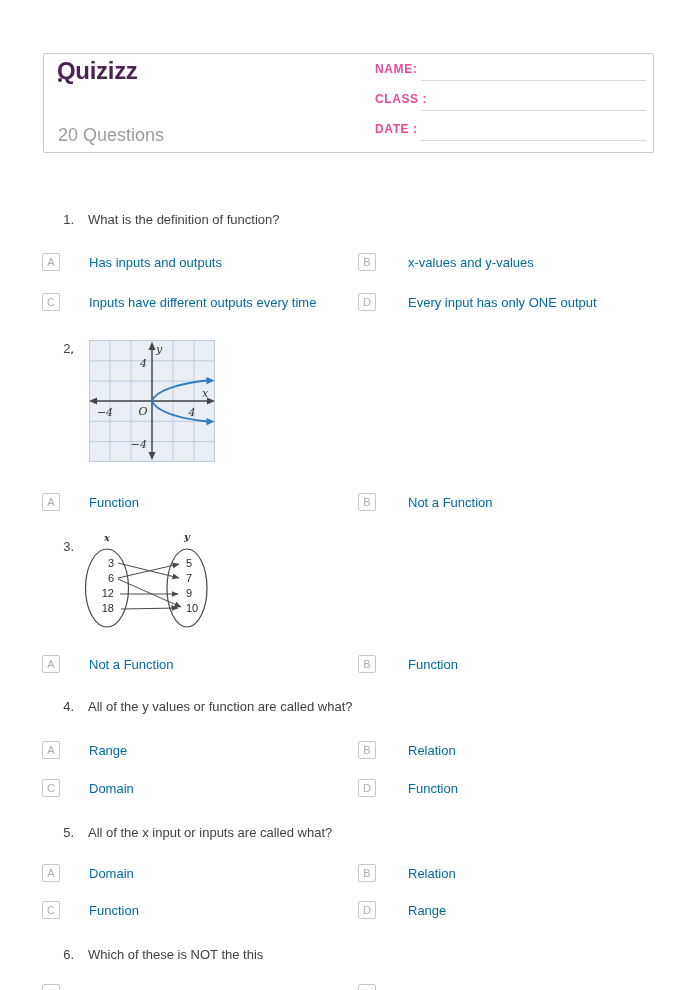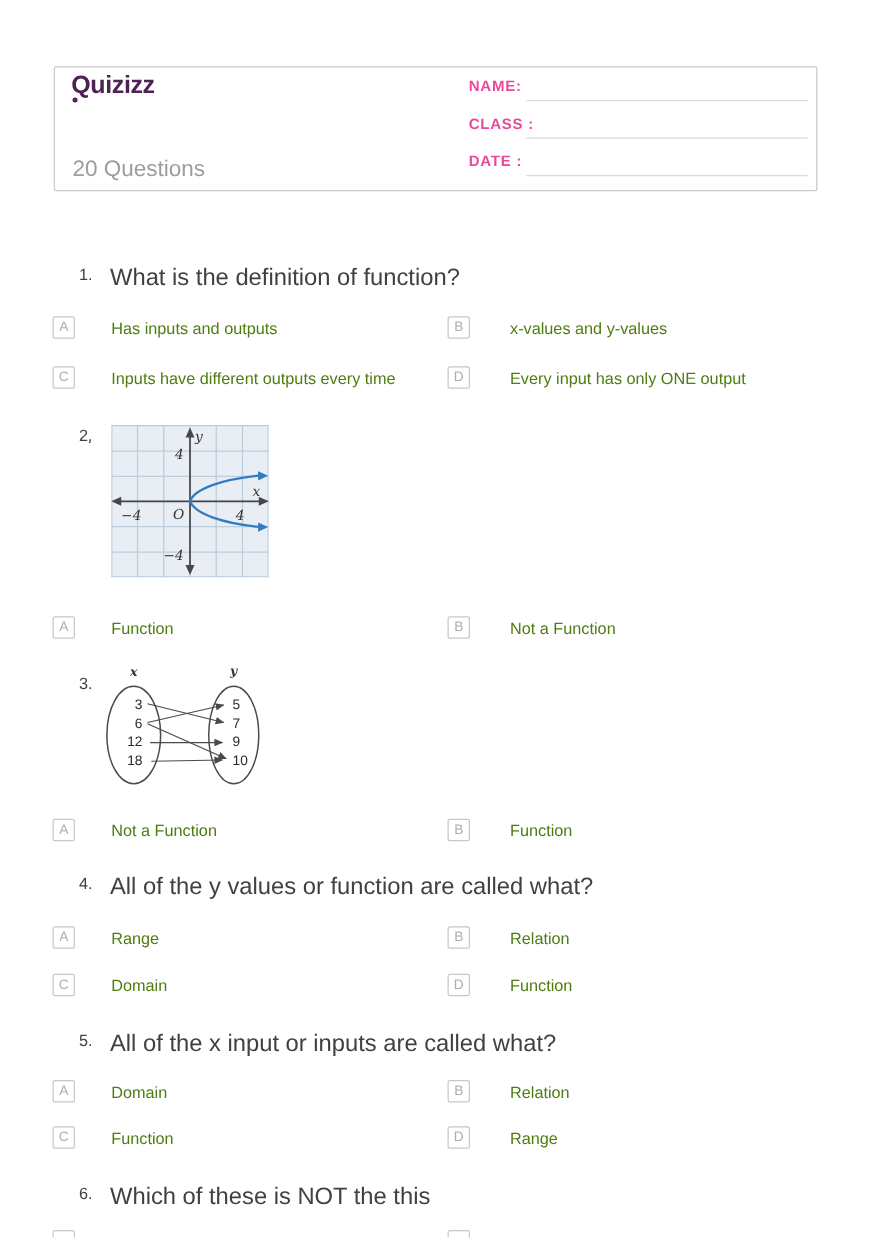--- a/index.html
+++ b/index.html
@@ -1,34 +1,34 @@
 <!DOCTYPE html>
 <html><head>
 <meta charset="utf-8">
 <style>
   html,body{margin:0;padding:0;background:#fff;}
   .page{position:relative;width:700px;height:990px;background:#ffffff;overflow:hidden;
         font-family:"Liberation Sans",sans-serif;color:#414141;}
   
   .hdr{position:absolute;left:43px;top:53px;width:609px;height:98px;
        border:1px solid #c9c9c9;border-radius:2px;background:#fff;}
-  .logo{position:absolute;left:13px;top:3px;font-size:20px;font-weight:700;
+  .logo{position:absolute;left:13px;top:3px;font-size:24px;font-weight:700;
         color:#4d2353;letter-spacing:-0.3px;}
   .logo-dot{position:absolute;left:1px;top:21px;width:4px;height:4px;border-radius:50%;background:#4d2353;}
   .hdr-title{position:absolute;left:14px;top:53px;font-size:13.5px;font-weight:700;color:#3e3e3e;}
   .hdr-sub{position:absolute;left:14px;top:71px;font-size:18px;color:#9d9d9d;text-align:right;}
   .fld{position:absolute;left:331px;font-size:12px;font-weight:700;letter-spacing:0.6px;color:#ec4899;}
   .fline{position:absolute;left:377px;width:225px;height:1px;background:#d9d9d9;}
   
   .qnum{position:absolute;left:40px;width:34px;text-align:right;font-size:13px;color:#414141;}
-  .qtext{position:absolute;left:88px;font-size:19px;color:#414141;}
+  .qtext{position:absolute;left:88px;font-size:13px;color:#414141;}
   .opt{position:absolute;height:18px;display:flex;align-items:center;}
   .opt .box{width:16px;height:16px;border:1px solid #c8c8c8;border-radius:2px;flex:none;
             font-size:11px;color:#aeaeae;display:flex;align-items:center;justify-content:center;}
-  .opt .lbl{font-size:13px;color:#4d7c0f;white-space:nowrap;}
+  .opt .lbl{font-size:13px;color:#0369a1;white-space:nowrap;}
   .opt.l{left:42px;}  .opt.l .lbl{margin-left:29px;}
   .opt.r{left:358px;} .opt.r .lbl{margin-left:32px;}
   svg{position:absolute;}
   .dot{position:absolute;left:70px;top:342px;font-size:13px;color:#414141;}
 </style>
 </head>
 <body>
 
 <div class="page">
 

